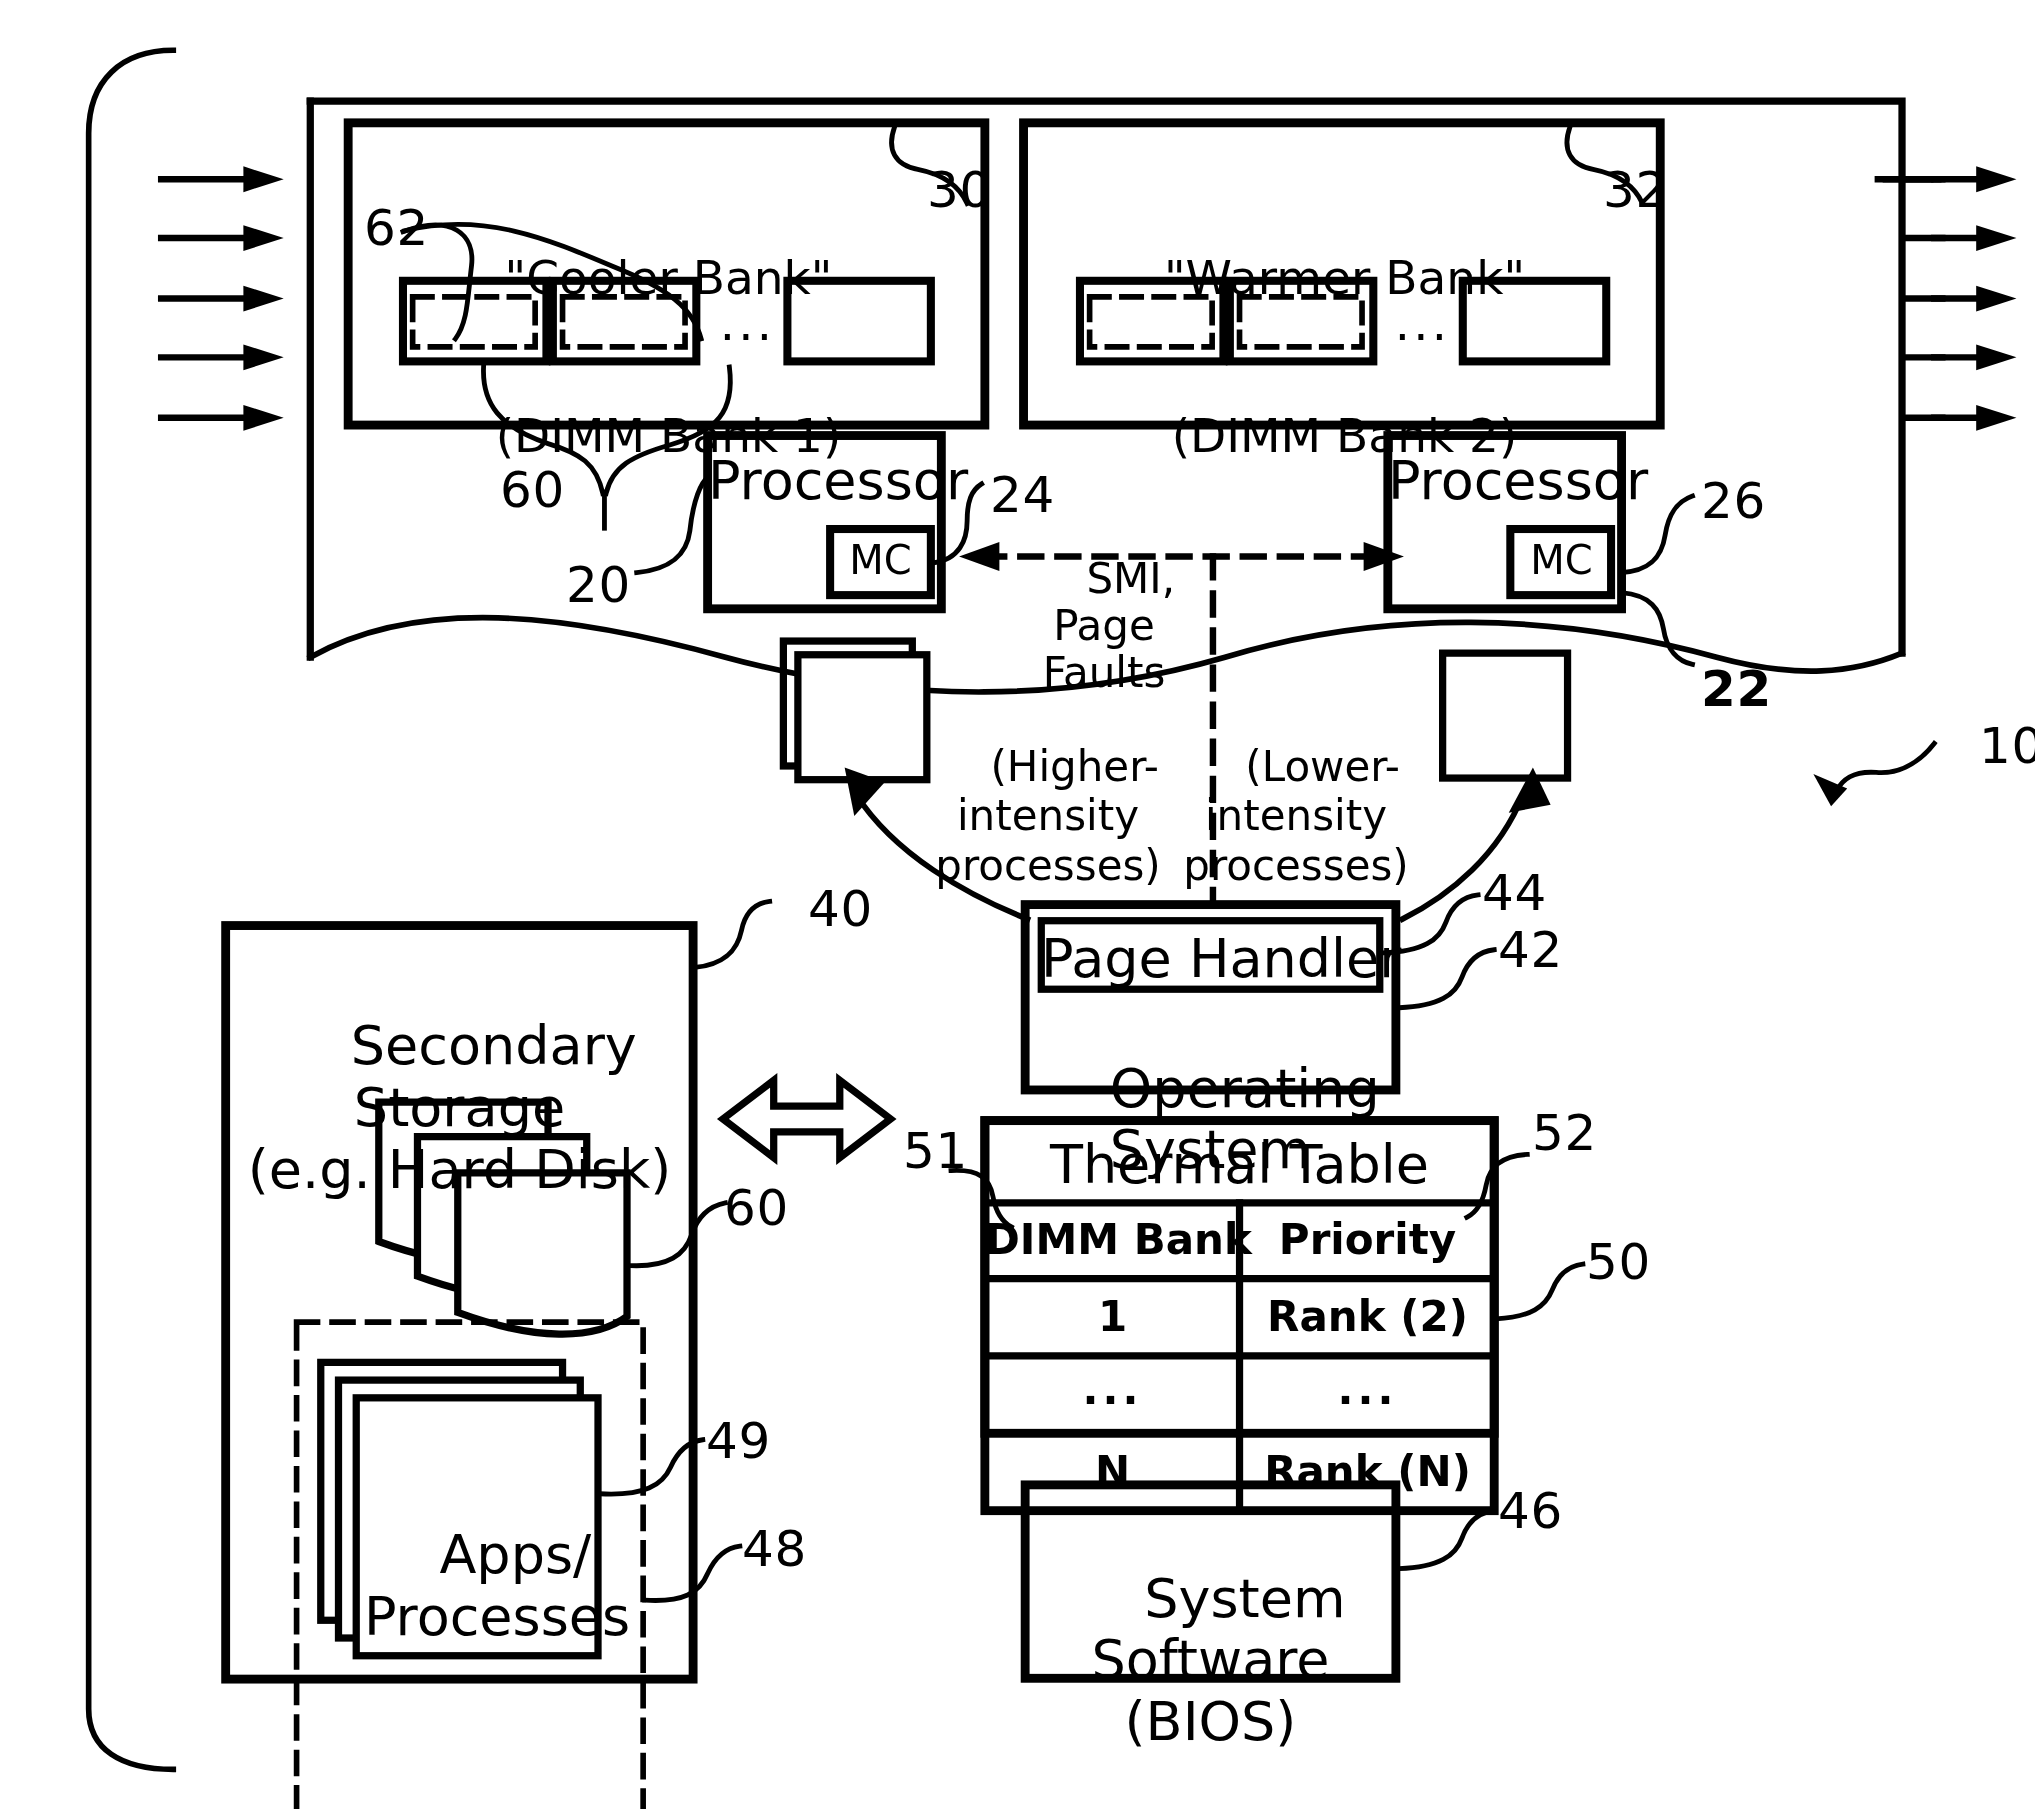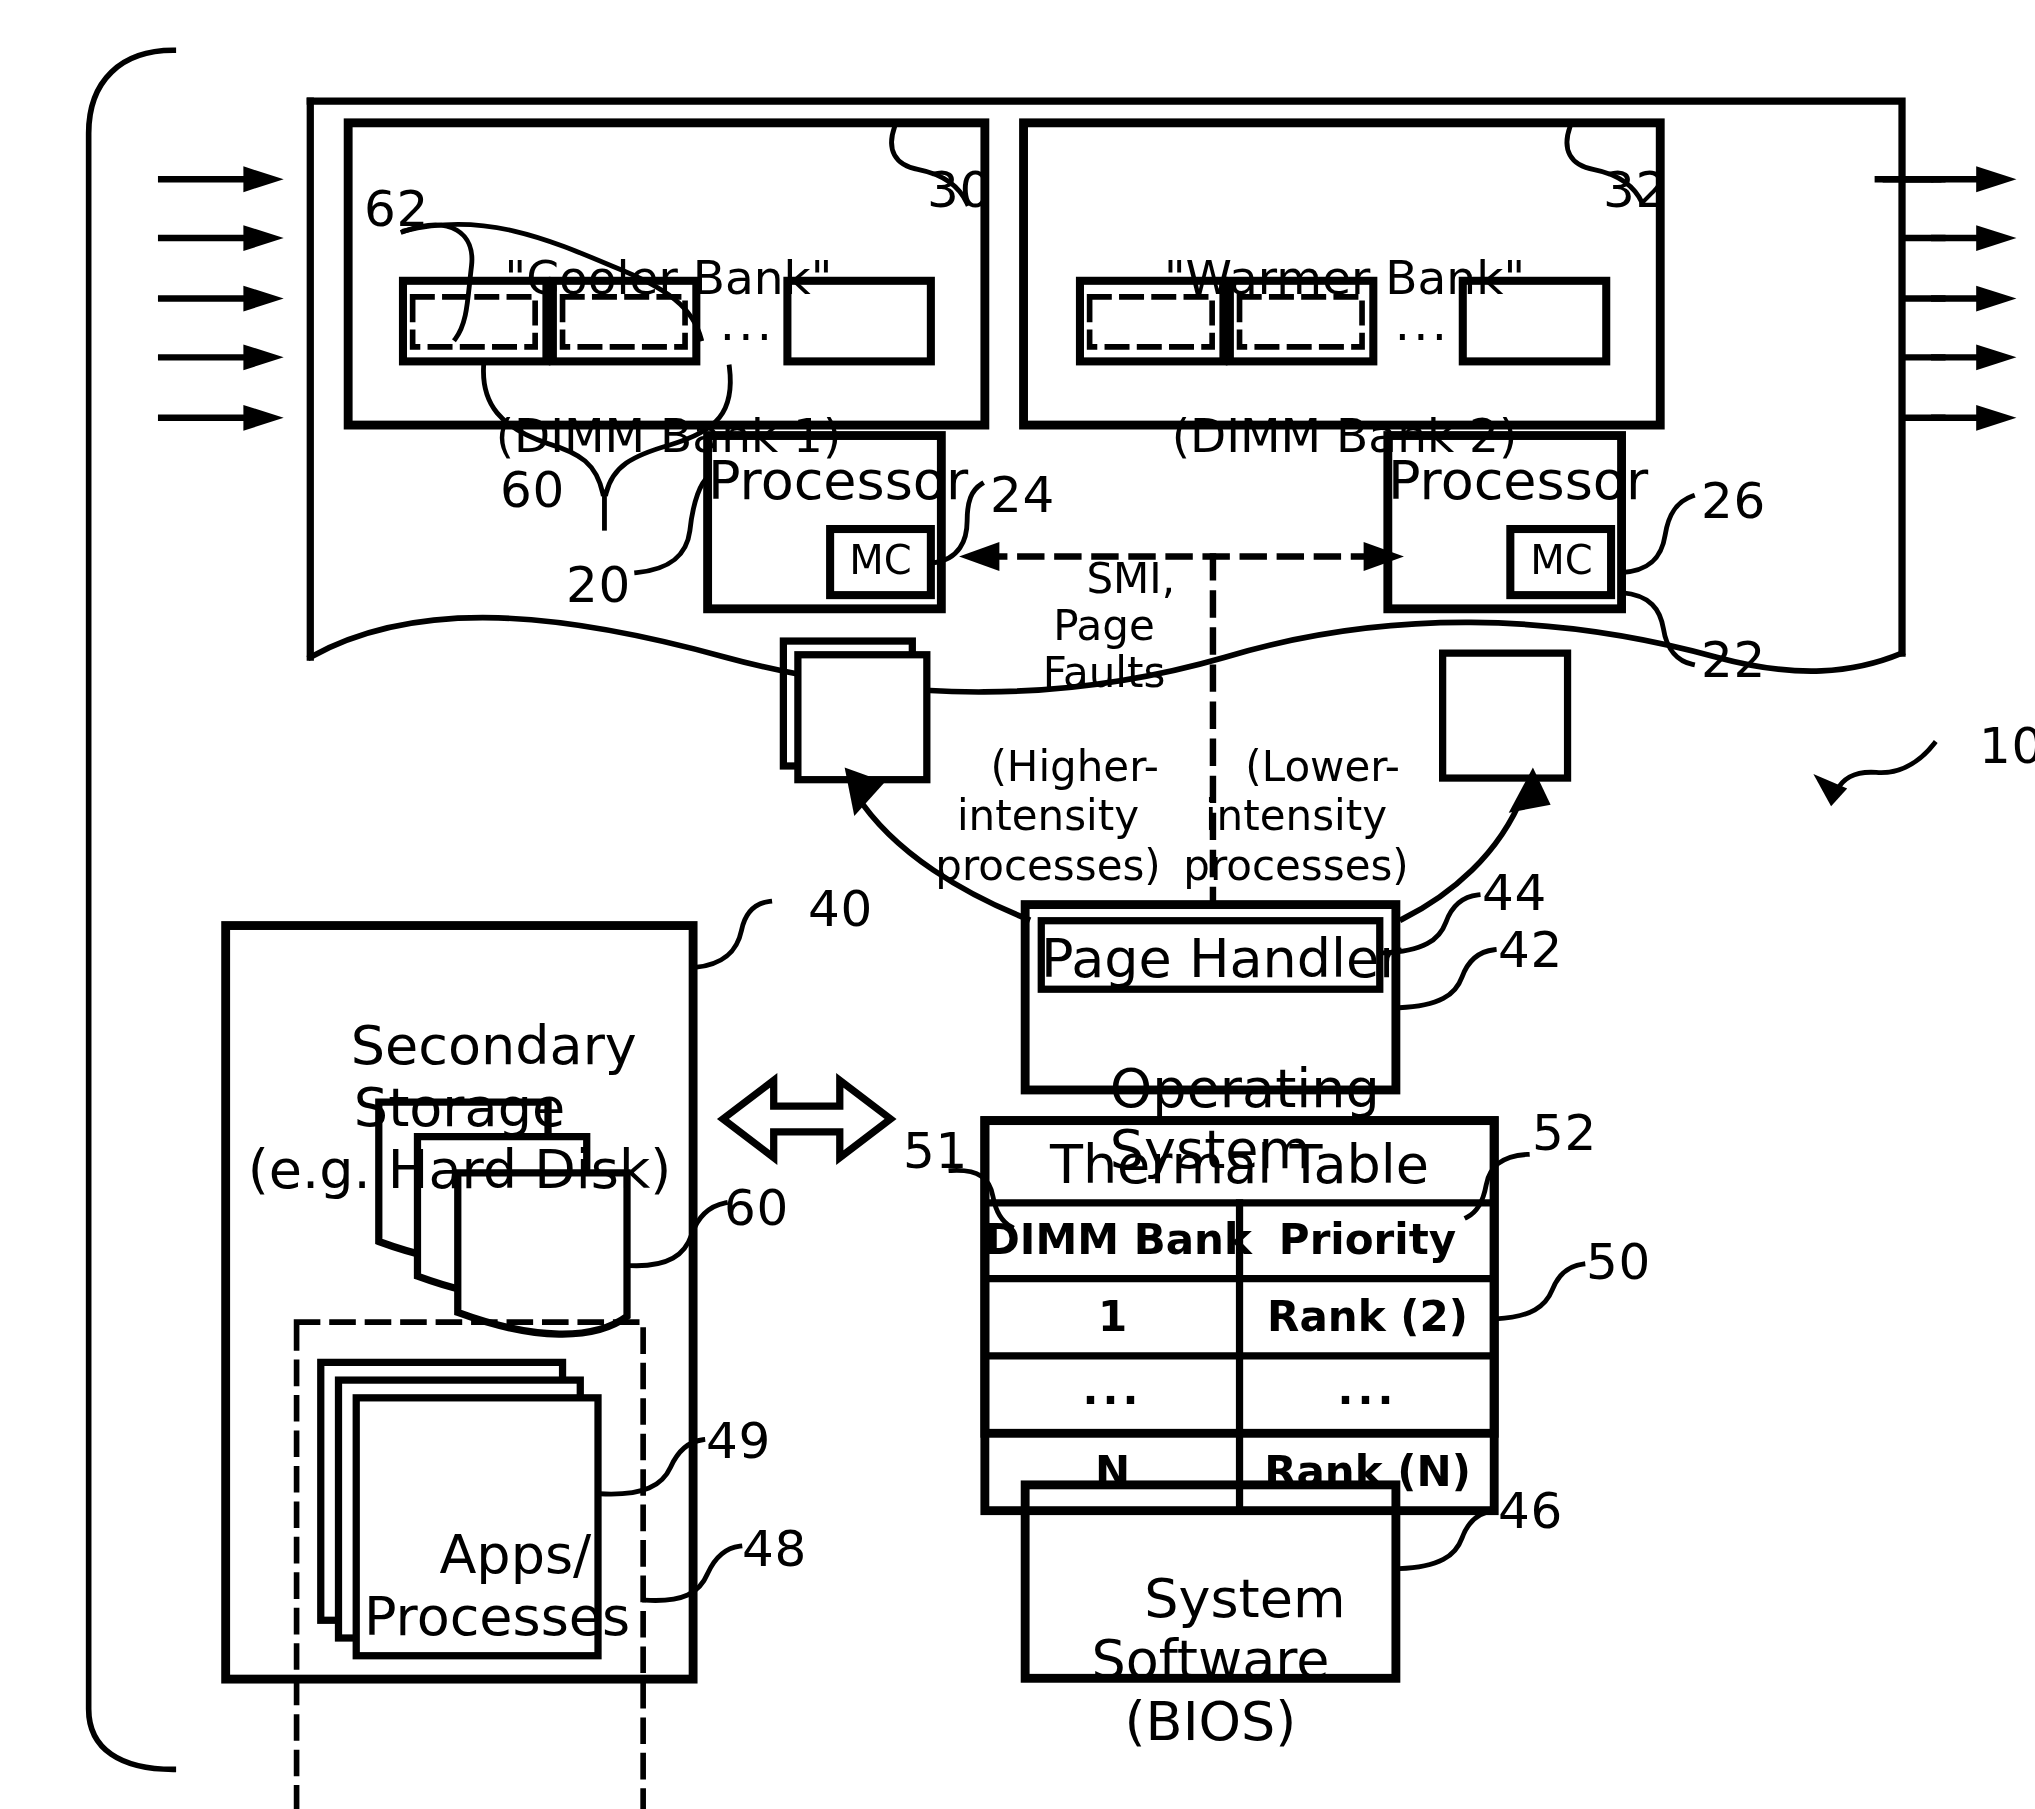--- a/index.html
+++ b/index.html
@@ -233,34 +233,34 @@
     <div>(DIMM Bank 1)</div>
   </div>
   <div class="lbl dots" style="left:703px; top:297px; width:89px;">...</div>
 
   <div class="lbl banktext" style="left:1127px; top:147px; width:435px;">
     <div>"Warmer Bank"</div>
     <div>(DIMM Bank 2)</div>
   </div>
   <div class="lbl dots" style="left:1378px; top:297px; width:89px;">...</div>
 
-  <div class="ref" style="left:364px; top:180px;">62</div>
+  <div class="ref" style="left:364px; top:199px;">62</div>
   <div class="ref" style="left:927px; top:161px;">30</div>
   <div class="ref" style="left:1603px; top:161px;">32</div>
   <div class="ref" style="left:500px; top:461px;">60</div>
 
   <div class="lbl boxtext" style="left:708px; top:451px; width:234px;">Processor</div>
   <div class="lbl boxtext" style="left:830px; top:538px; width:101px; font-size:40px;">MC</div>
   <div class="lbl boxtext" style="left:1388px; top:451px; width:234px;">Processor</div>
   <div class="lbl boxtext" style="left:1511px; top:538px; width:101px; font-size:40px;">MC</div>
 
   <div class="ref" style="left:566px; top:556px;">20</div>
   <div class="ref" style="left:990px; top:466px;">24</div>
   <div class="ref" style="left:1701px; top:472px;">26</div>
-  <div class="ref" style="left:1701px; top:631px;">22</div>
+  <div class="ref" style="left:1701px; top:660px;font-weight:bold;">22</div>
 
   <div class="lbl smalltext" style="left:983px; top:508px; width:242px;">
     <span style="white-space:pre-line;">SMI,
 Page
 Faults</span>
   </div>
 
   <div class="lbl smalltext" style="left:927px; top:692px; width:242px; line-height:1.18;">
     <span style="white-space:pre-line;">(Higher-
 intensity

